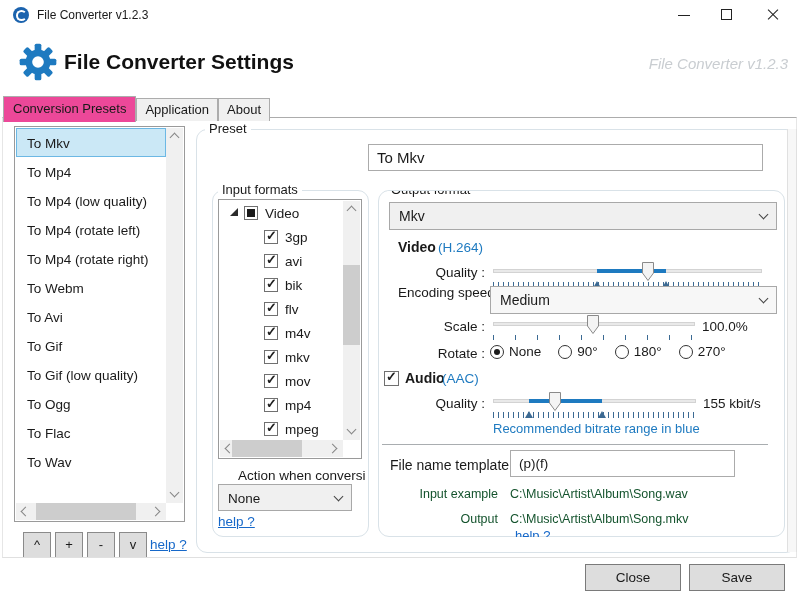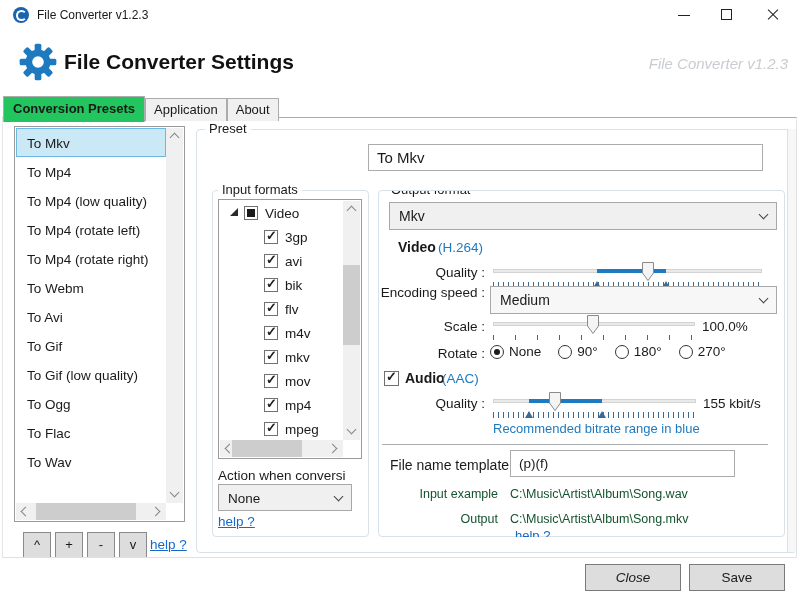--- a/index.html
+++ b/index.html
@@ -22,21 +22,21 @@
   .glyph-x2 { position:absolute; left:10px; top:9px; width:14px; height:1px; background:#222; transform:rotate(-45deg); }
 
   
   .pagetitle { position:absolute; left:64px; top:50px; font-size:21px; font-weight:700; color:#111; }
   .version { position:absolute; right:12px; top:55px; font-size:15px; font-style:italic; color:#c9cdd1; }
 
   
   .tabs { position:absolute; left:3px; top:95px; display:flex; align-items:flex-end; z-index:3; }
   .tab { border:1px solid #acacac; border-bottom:none; background:#f0f0f0; font-size:13px;
     padding:3px 8px 4px 8px; margin-right:0px; color:#1a1a1a; }
-  .tab.active { background:#22c55e; padding:4px 9px 6px 9px; position:relative; top:1px;font-weight:bold; }
+  .tab.active { background:#ec4899; padding:4px 9px 6px 9px; position:relative; top:1px; }
   .tab-border { position:absolute; left:2px; top:117px; width:795px; height:441px;
     border-top:1px solid #acacac; border-left:1px solid #e6e6e6; border-right:1px solid #e6e6e6;
     border-bottom:1px solid #e0e0e0; z-index:1; }
 
   
   .plist { position:absolute; left:14px; top:126px; width:171px; height:396px;
     border:1px solid #9a9a9a; background:#fff; z-index:2; }
   .pl-items { position:absolute; left:1px; top:1px; right:18px; bottom:18px; overflow:hidden; }
   .pl-item { height:29px; line-height:29px; padding-left:10px; font-size:13.5px; white-space:nowrap;
     border:1px solid transparent; }
@@ -50,21 +50,21 @@
   .chev.left  { transform:rotate(135deg);  margin:5px 0 0 6px; }
   .chev.right { transform:rotate(-45deg);  margin:5px 0 0 3px; }
   .hthumb { position:absolute; top:0; height:17px; background:#cdcdcd; }
   .vthumb { position:absolute; left:0; width:17px; background:#cdcdcd; }
 
   .mini-btn { position:absolute; width:28px; height:26px; background:#dddddd; border:1px solid #8a8a8a;
     font-size:13px; text-align:center; line-height:24px; }
   .link { color:#1668c9; text-decoration:underline; font-size:13.5px;text-align:right; }
 
   
-  .groupbox { position:absolute; border:1px solid #d9e2e8; border-radius:4px; }
+  .groupbox { position:absolute; border:1px solid #d9e2e8; border-radius:11px; }
   .legend { position:absolute; top:-9px; left:8px; background:#fff; padding:0 4px; font-size:13px; color:#1a1a1a; }
 
   
   .textinput { position:absolute; border:1px solid #ababab; background:#fff; font-size:15px;
     line-height:25px; padding:0 8px; white-space:nowrap; overflow:hidden; }
   .combo { position:absolute; border:1px solid #a8a8a8; background:#f0f0f0; font-size:13.5px; }
   .combo .val { position:absolute; left:9px; top:50%; transform:translateY(-50%); white-space:nowrap; }
   .combo .cchev { position:absolute; right:9px; top:50%; width:7px; height:7px; margin-top:-5px;
     border-right:1.4px solid #444; border-bottom:1.4px solid #444; transform:rotate(45deg); }
 
@@ -90,21 +90,21 @@
   .ticks.sparse { background:repeating-linear-gradient(to right,#3c6a93 0 1px,transparent 1px 22px); height:5px; }
   .tri { position:absolute; top:-1px; width:0; height:0;
     border-left:4px solid transparent; border-right:4px solid transparent; border-bottom:7px solid #3c6a93; }
 
   
   .radio-row { position:absolute; display:flex; gap:17px; font-size:13.5px; align-items:center; }
   .ropt { display:flex; align-items:center; gap:5px; }
   .rdot { width:14px; height:14px; border:1px solid #333; border-radius:50%; background:#fff; position:relative; flex:none; }
   .rdot.sel::after { content:""; position:absolute; left:3px; top:3px; width:6px; height:6px; border-radius:50%; background:#1a1a1a; }
 
-  .field-label { position:absolute; font-size:13.5px; text-align:right; white-space:nowrap; }
+  .field-label { position:absolute; font-size:13.5px; text-align:right; white-space:nowrap;padding-left:20px; }
   .gray { color:#14532d; }
   .accent { color:#1e7ac0; }
   .bold { font-weight:700; }
 
   .footer-btn { position:absolute; width:96px; height:27px; background:#dddddd; border:1px solid #7a7a7a;
     font-size:13.5px; text-align:center; line-height:25px; }
 
   .outscroll { position:absolute; left:787px; top:129px; width:10px; height:423px;
     background:#f7f7f7; border-left:1px solid #e0e0e0; border-right:1px solid #e0e0e0; z-index:2; }
 </style>
@@ -383,16 +383,16 @@
     <div class="abs gray" style="left:132px; top:297px; font-size:12.5px; white-space:nowrap;">C:\Music\Artist\Album\Song.wav</div>
 
     <div class="field-label gray" style="left:12px; top:322px; width:108px; font-size:12.5px;">Output</div>
     <div class="abs gray" style="left:132px; top:322px; font-size:12.5px; white-space:nowrap;">C:\Music\Artist\Album\Song.mkv</div>
 
     <a class="link abs" style="left:137px; top:338px; font-size:13px;">help ?</a>
   </div>
 
   <div class="outscroll"></div>
 
-  <div class="footer-btn" style="left:585px; top:564px;font-style:italic;">Close</div>
+  <div class="footer-btn" style="left:585px; top:564px;">Close</div>
   <div class="footer-btn" style="left:689px; top:564px;">Save</div>
 
 </div>
 
 </body></html>

